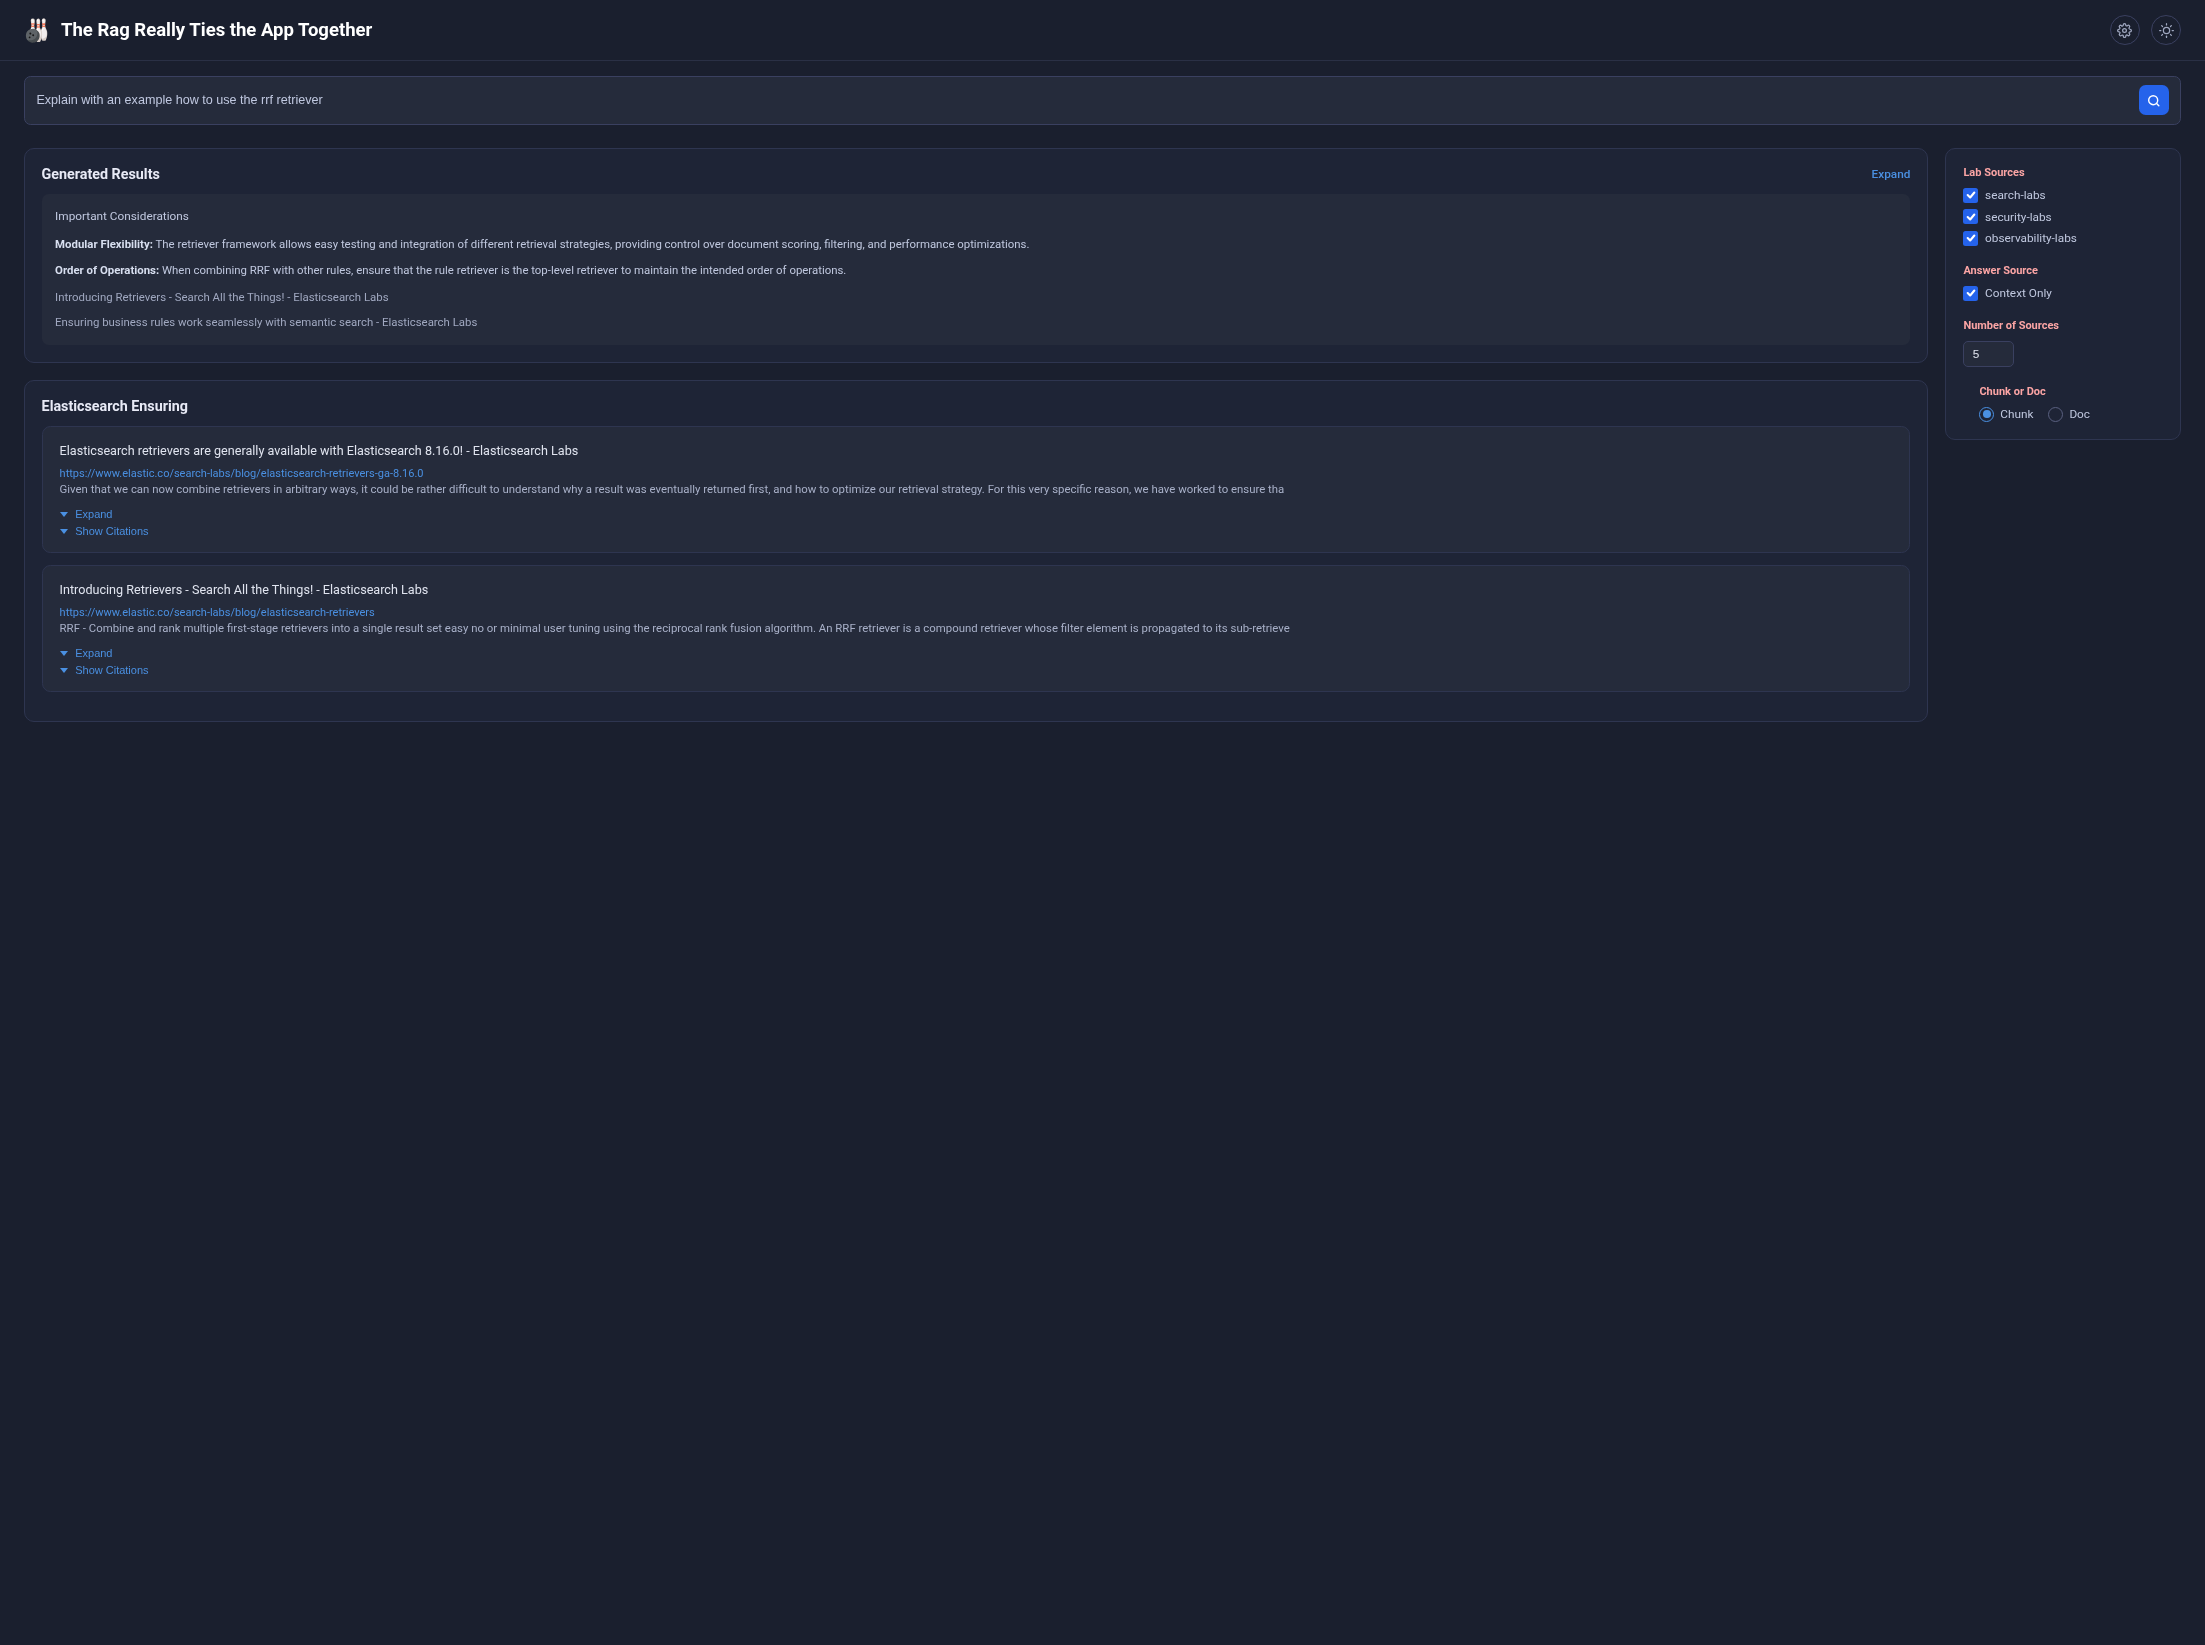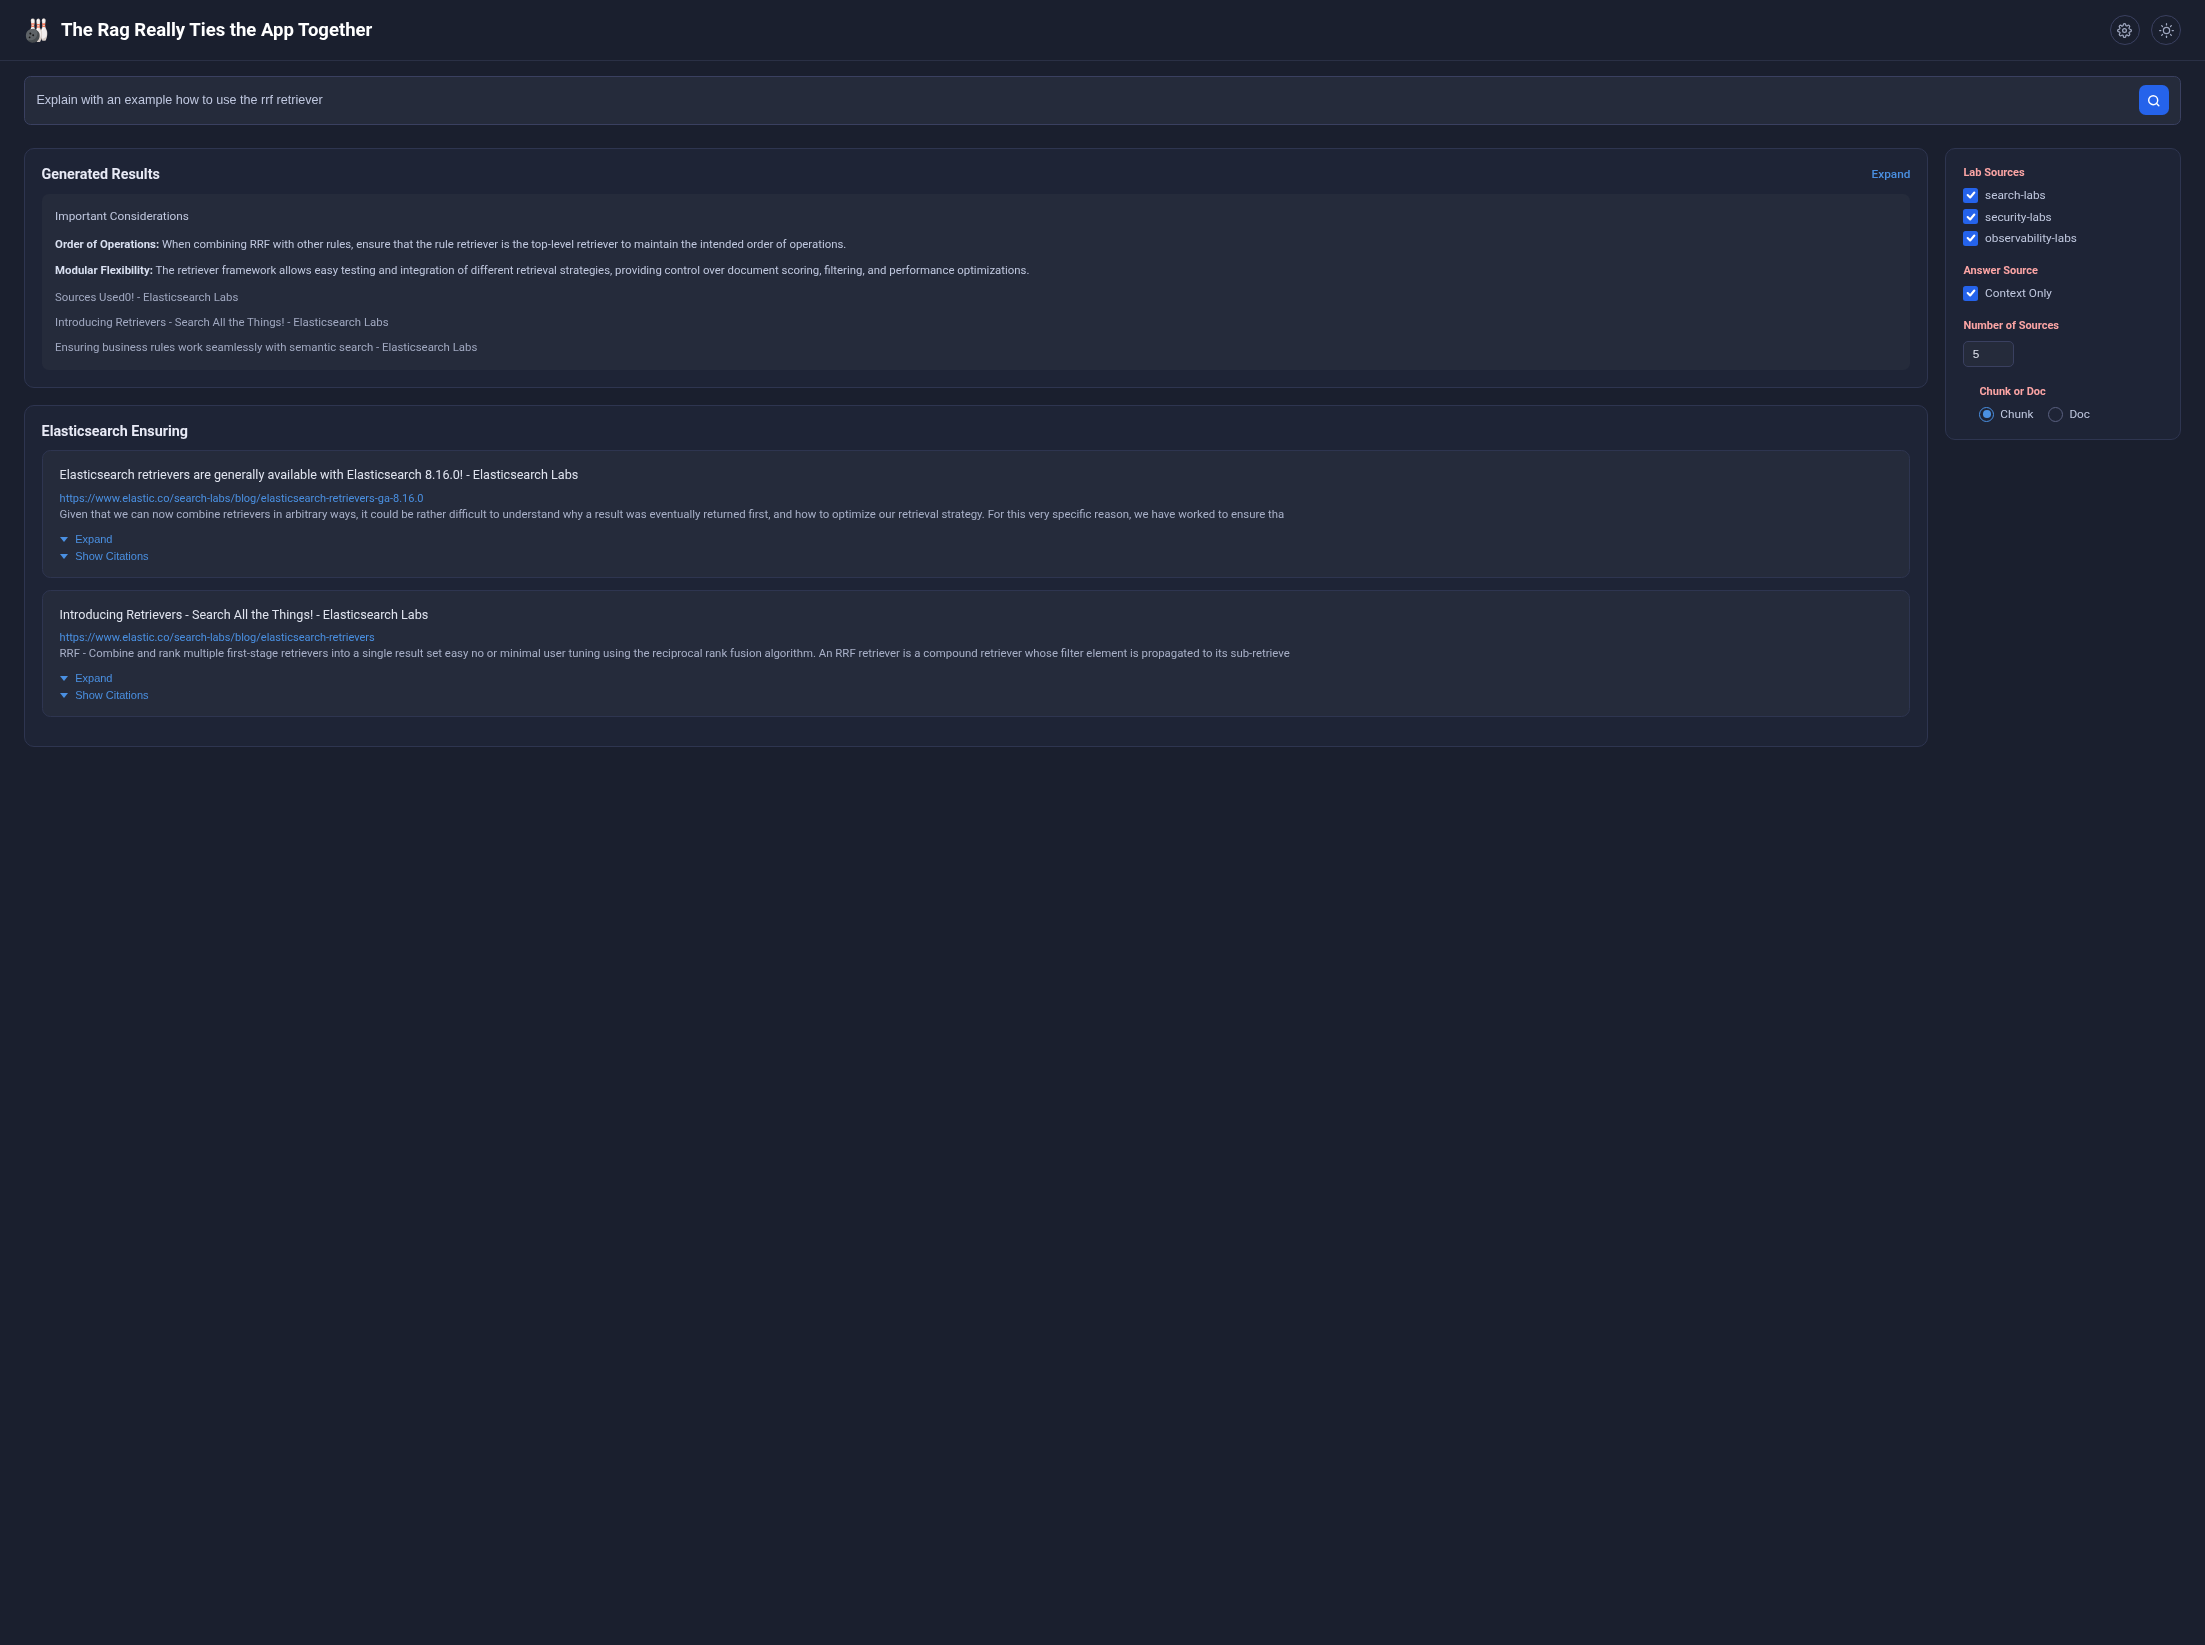--- a/index.html
+++ b/index.html
@@ -359,26 +359,25 @@
   <div class="left-panel">
 
     <div class="card">
       <div class="card-header">
         <span class="card-title">Generated Results</span>
         <span class="expand-link">Expand</span>
       </div>
       <div class="response-box">
         <p class="response-section-title">Important Considerations</p>
         <p class="response-para">
+          <span class="response-bold">Modular Flexibility:</span><span> The retriever framework allows easy testing and integration of different retrieval strategies, providing control over document scoring, filtering, and performance optimizations.</span>
+        </p>
+        <p class="response-para">
           <span class="response-bold">Order of Operations:</span><span> When combining RRF with other rules, ensure that the rule retriever is the top-level retriever to maintain the intended order of operations.</span>
         </p>
-        <p class="response-para">
-          <span class="response-bold">Modular Flexibility:</span><span> The retriever framework allows easy testing and integration of different retrieval strategies, providing control over document scoring, filtering, and performance optimizations.</span>
-        </p>
-        <p class="response-source">Sources Used0! - Elasticsearch Labs</p>
         <p class="response-source">Introducing Retrievers - Search All the Things! - Elasticsearch Labs</p>
         <p class="response-source">Ensuring business rules work seamlessly with semantic search - Elasticsearch Labs</p>
       </div>
     </div>
 
     <div class="card">
       <div class="card-header">
         <span class="card-title">Elasticsearch Ensuring</span>
       </div>
 

